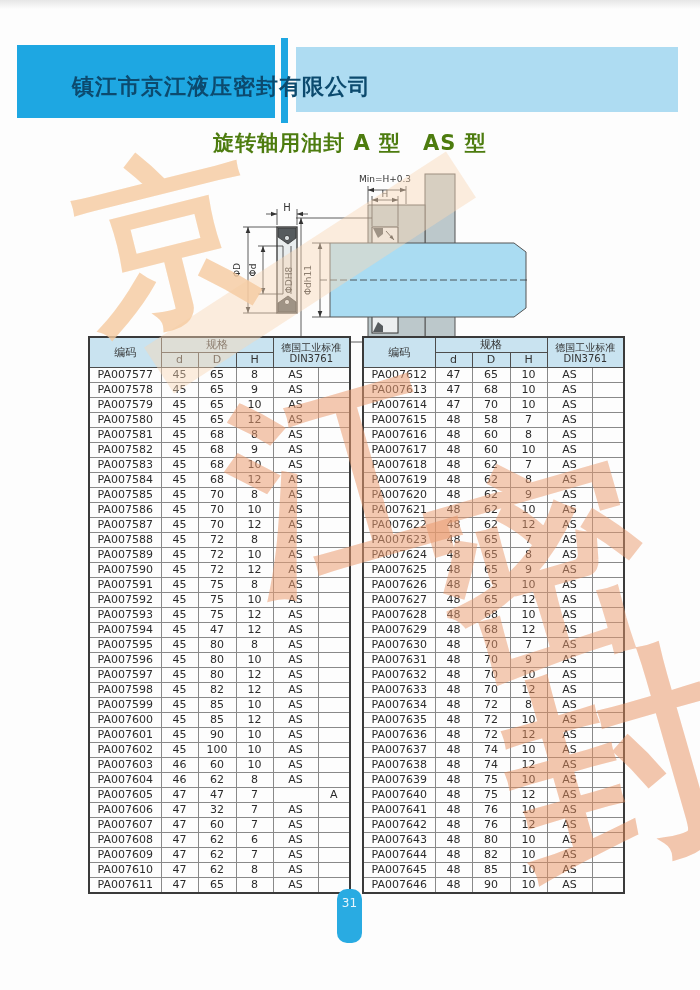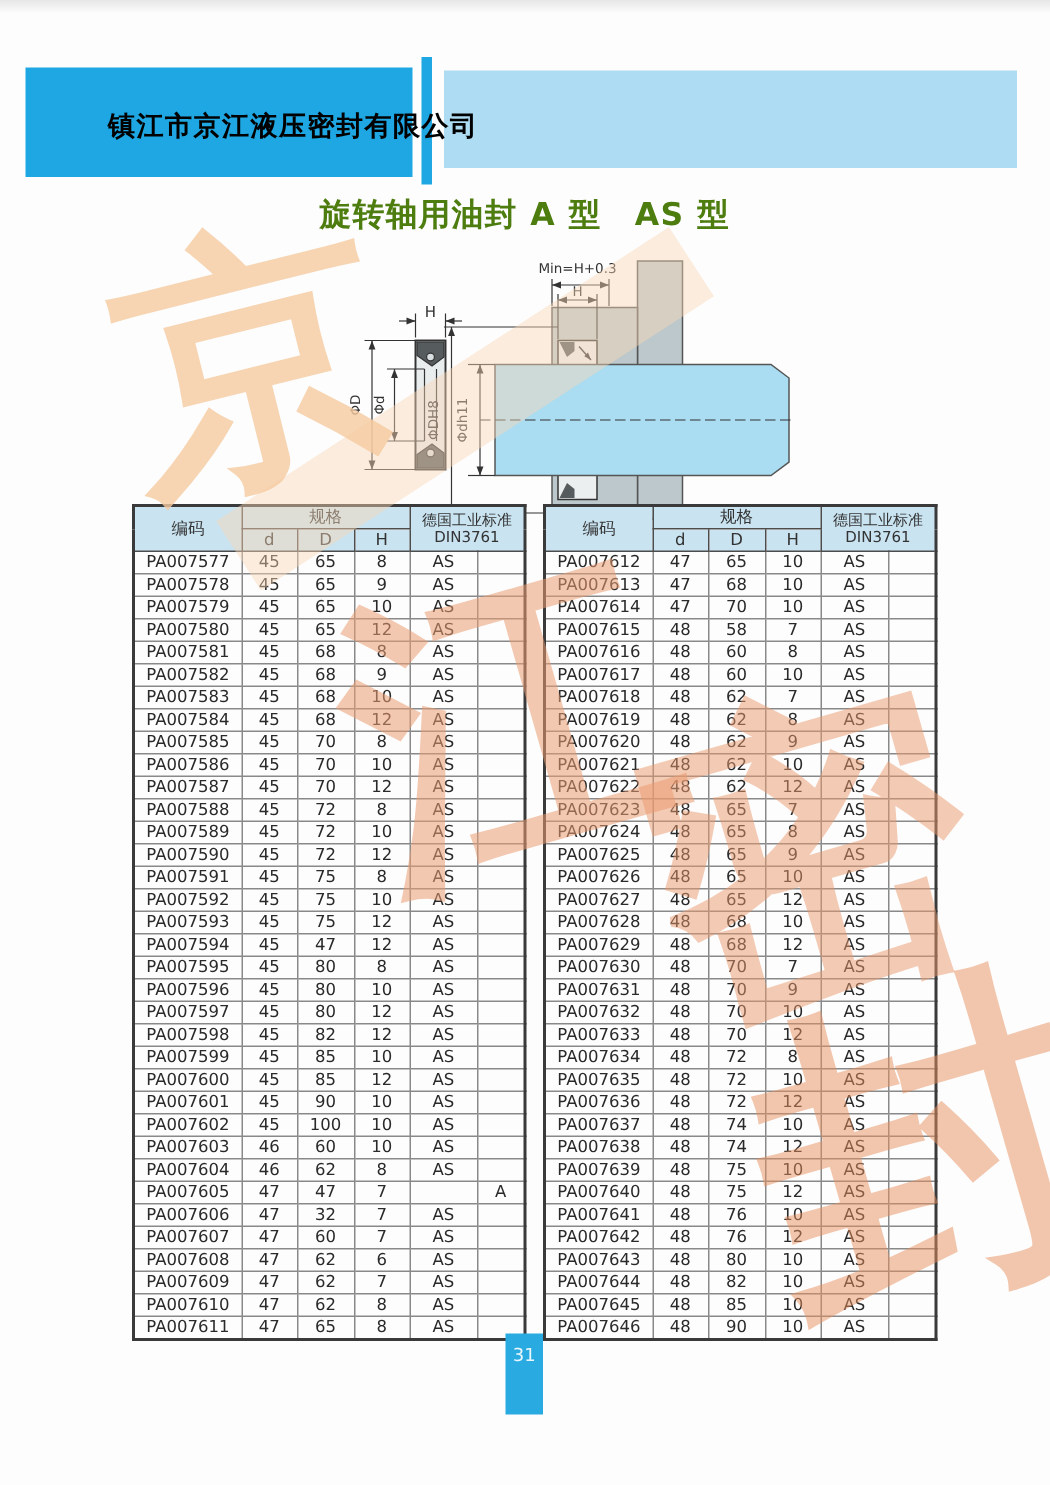--- a/index.html
+++ b/index.html
@@ -12,21 +12,21 @@
   .scan-top{position:absolute;top:0;left:0;width:100%;height:9px;
     background:linear-gradient(#e6e6e6,#fdfdfd);}
 
   
   .hdr-dark{position:absolute;left:17px;top:45px;width:258px;height:73px;background:#1ea7e2;}
   .hdr-stripe{position:absolute;left:281px;top:38px;width:7px;height:85px;background:#1ea7e2;}
   .hdr-light{position:absolute;left:296px;top:47px;width:382px;height:65px;background:#aedcf2;}
   .company{
     position:absolute;left:72px;top:72px;z-index:3;
     font-family:"DejaVu Serif","Liberation Serif",serif;
-    font-weight:bold;font-size:18px;letter-spacing:1px;color:#000000;white-space:nowrap;
+    font-weight:bold;font-size:22px;letter-spacing:1px;color:#0c4a6e;white-space:nowrap;
   }
   .section-title{
     position:absolute;left:466px;top:73px;z-index:3;
     font-family:"DejaVu Serif","Liberation Serif",serif;
     font-weight:bold;font-size:26px;letter-spacing:20px;color:#2e9ad2;white-space:nowrap;
   }
   .page-title{
     position:absolute;left:0;top:129px;width:100%;text-align:center;z-index:2;
     font-weight:bold;font-size:21px;letter-spacing:1px;color:#4d7c0f;
   }
@@ -55,21 +55,21 @@
     height:14px;overflow:hidden;white-space:nowrap;font-weight:normal;color:#2a2a2a;}
   table.spec th{background:#c9e3f0;border-color:#4c4c4c;font-size:11px;color:#333;}
   table.spec th.std-hd{font-size:10px;line-height:11px;margin-left:16px;}
   col.c-code{width:72px;} col.c-d{width:37px;} col.c-D{width:38px;}
   col.c-H{width:37px;} col.c-std{width:45px;} col.c-x{width:32px;}
 
   
   .page-num{
     position:absolute;left:337px;top:889px;width:25px;height:54px;z-index:4;
     background:#29abe2;color:#e8f6fd;font-size:12px;text-align:center;
-    padding-top:7px;box-sizing:border-box;
+    padding-top:7px;box-sizing:border-box;border-radius:10px;
   }
 </style>
 </head>
 <body>
 
 <div class="page">
   <div class="scan-top"></div>
 
   <div class="hdr-dark"></div>
   <div class="hdr-stripe"></div>

